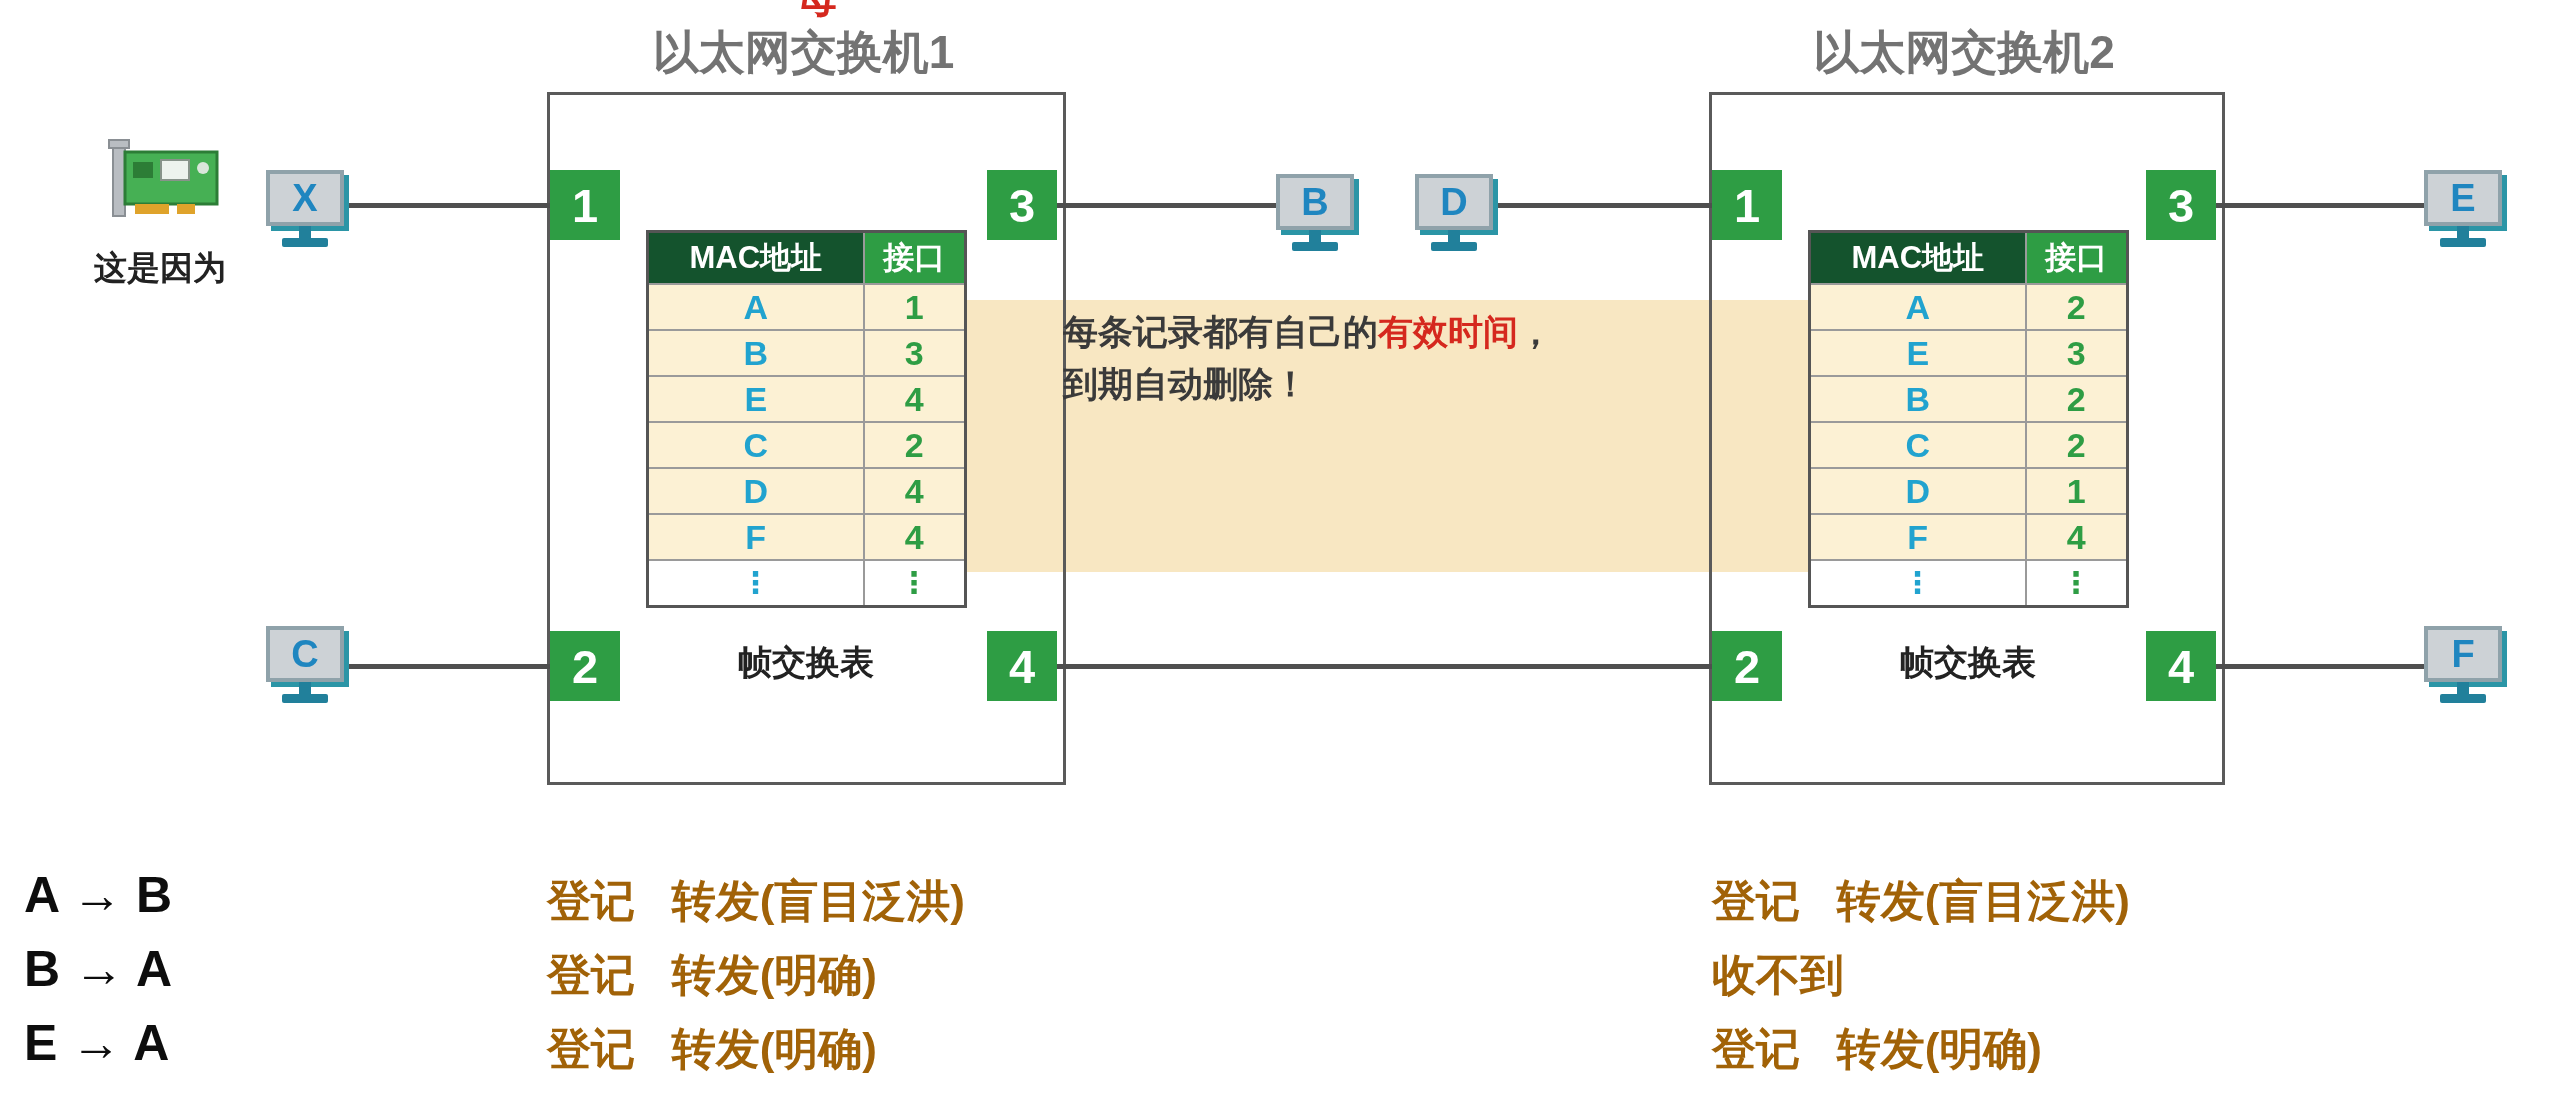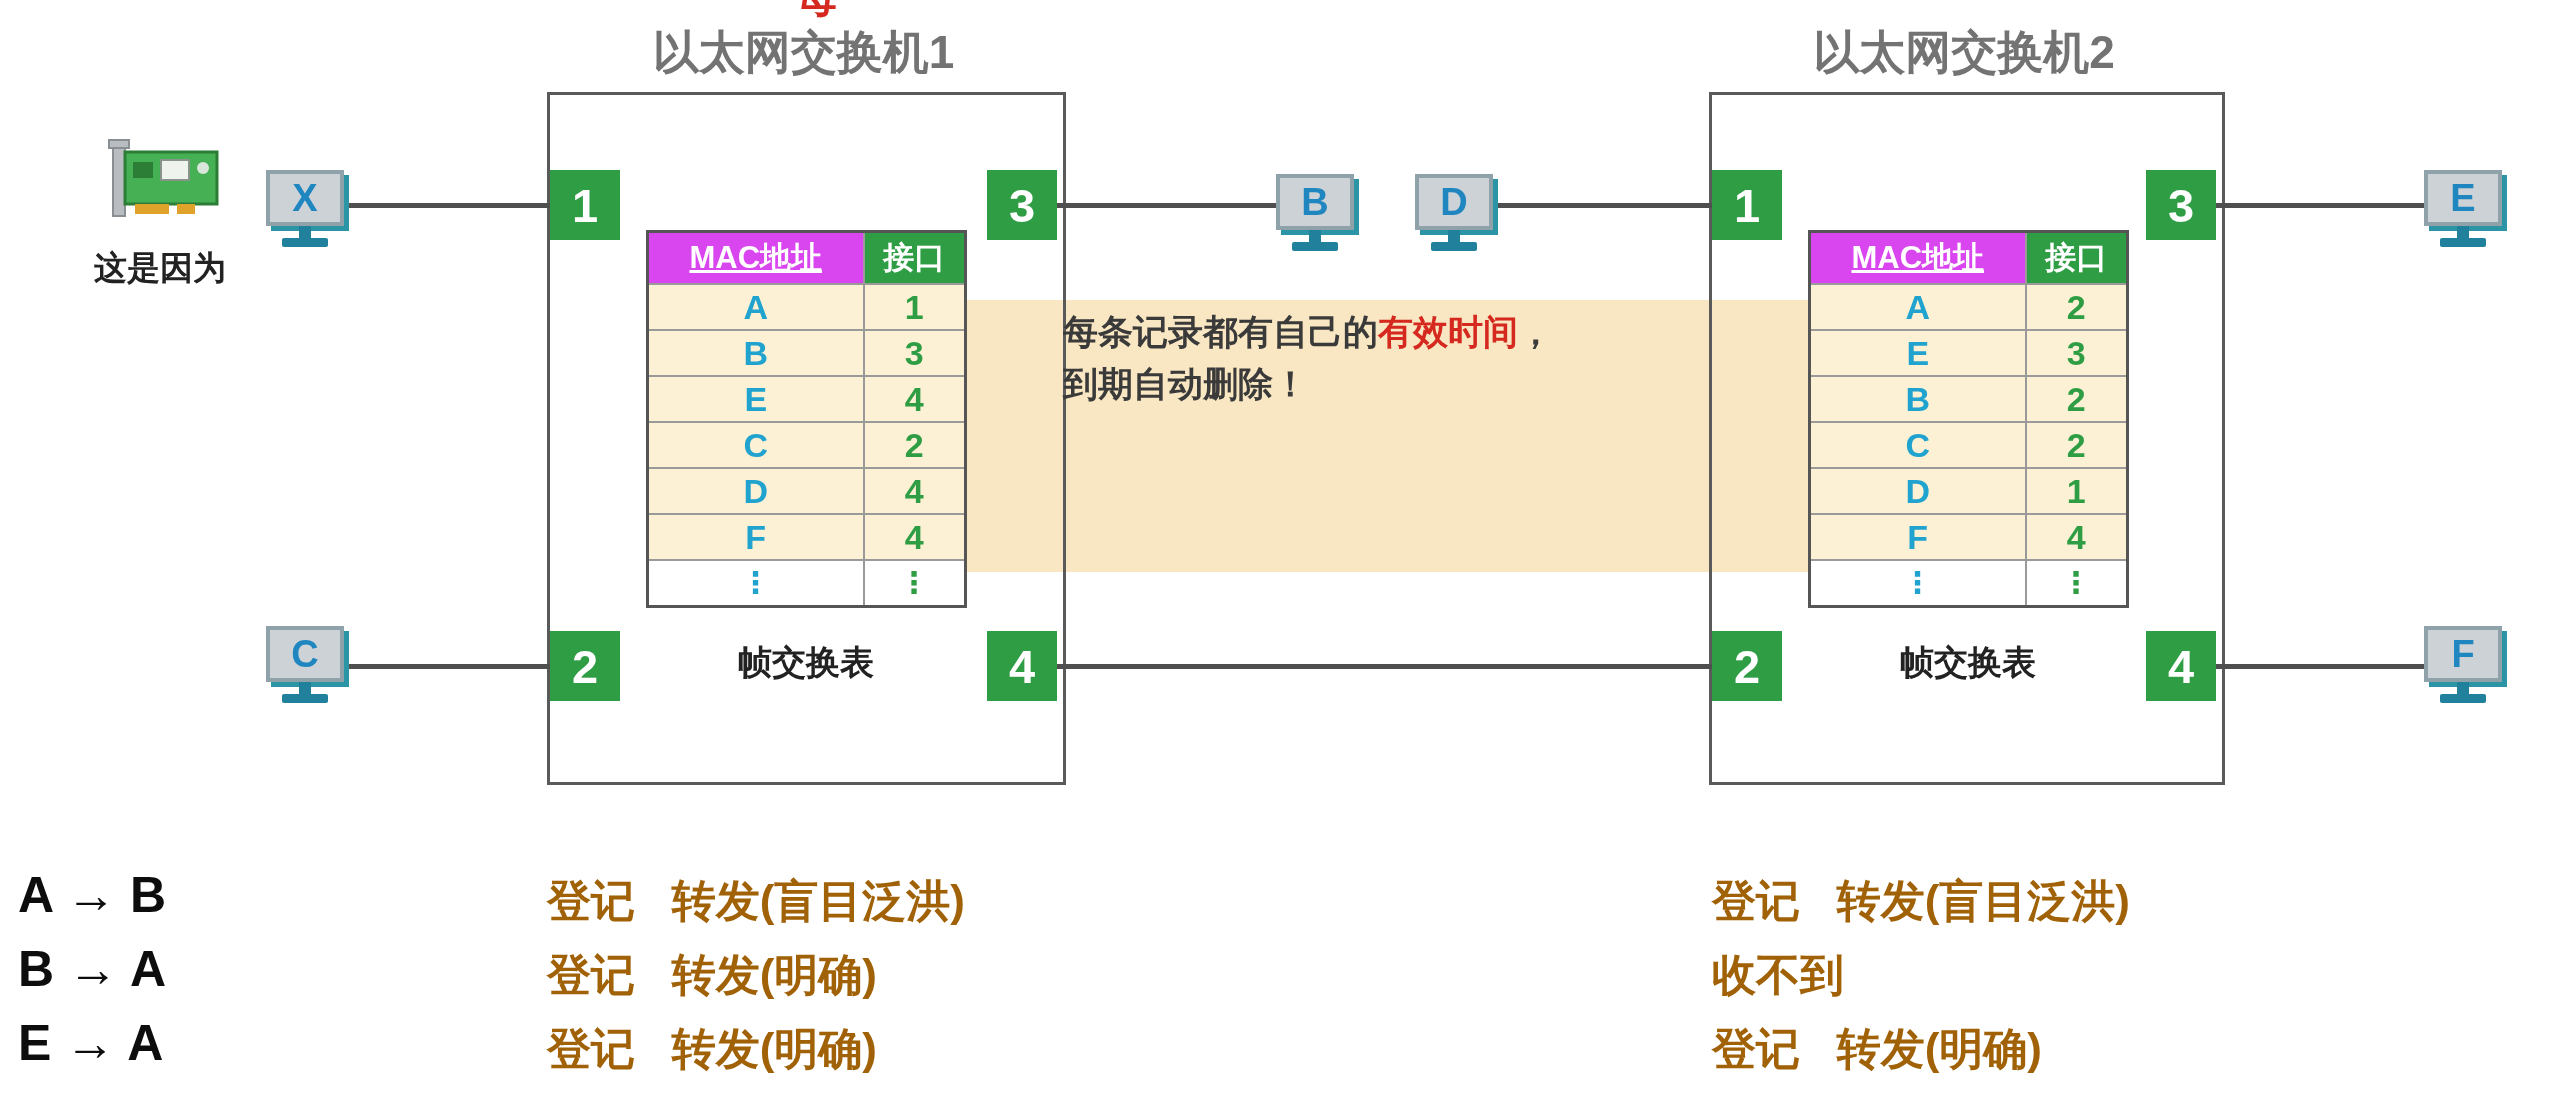--- a/index.html
+++ b/index.html
@@ -24,21 +24,21 @@
 
   
   .band{position:absolute; left:960px; top:300px; width:852px; height:272px; background:#f8e7c2;}
   .ann{position:absolute; left:1035px; width:720px; font-size:35px; font-weight:bold; color:#3a3a3a; line-height:52px;margin-left:28px;}
   .ann .red{color:#d5281e;}
 
   
   .mac-table{position:absolute; border-collapse:collapse; table-layout:fixed; border:3px solid #555;}
   .mac-table th,.mac-table td{border:2px solid #9a9a9a; text-align:center; padding:0;}
   .mac-table th{height:50px; color:#fff; font-size:31px; font-weight:bold;}
-  .mac-table th.h-mac{background:#d946ef;text-decoration:underline;}
+  .mac-table th.h-mac{background:#14532d;}
   .mac-table th.h-port{background:#2e9d44;}
   .mac-table td{height:44px; font-size:34px; font-weight:bold; background:#fcf1d4;}
   .mac-table td.c-mac{color:#21a3cf;}
   .mac-table td.c-port{color:#2e9d44;}
   .mac-table tr.dots-row td{background:#ffffff; font-size:30px; line-height:26px;}
   .table-caption{position:absolute; font-size:34px; font-weight:bold; color:#222; text-align:center;}
 
   
   .host{position:absolute; width:86px; text-align:center;}
   .screen{width:70px; height:48px; background:#cdd2d6; border:4px solid #8fa2aa;
@@ -46,21 +46,21 @@
   .host-letter{font-size:38px; font-weight:bold; color:#1f86c0;}
   .stand{width:12px; height:12px; background:#21809b; margin:0 auto;}
   .base{width:46px; height:9px; background:#21809b; margin:0 auto; border-radius:2px;}
 
   
   .nic{position:absolute; left:105px; top:138px;}
   .nic-label{position:absolute; left:80px; top:246px; width:160px; text-align:center;
              font-size:33px; font-weight:bold; color:#222;}
 
   
-  .flow-col{position:absolute; left:18px; top:866px;}
+  .flow-col{position:absolute; left:24px; top:866px;}
   .flow{font-size:50px; font-weight:800; color:#0d0d0d; height:74px; white-space:pre;}
   .action-col{position:absolute; top:872px;}
   .action{font-size:44px; font-weight:bold; color:#a16207; height:74px; white-space:pre;}
 </style>
 </head>
 <body>
 
 <div id="stage">
 
   <div class="top-artifact">每</div>

